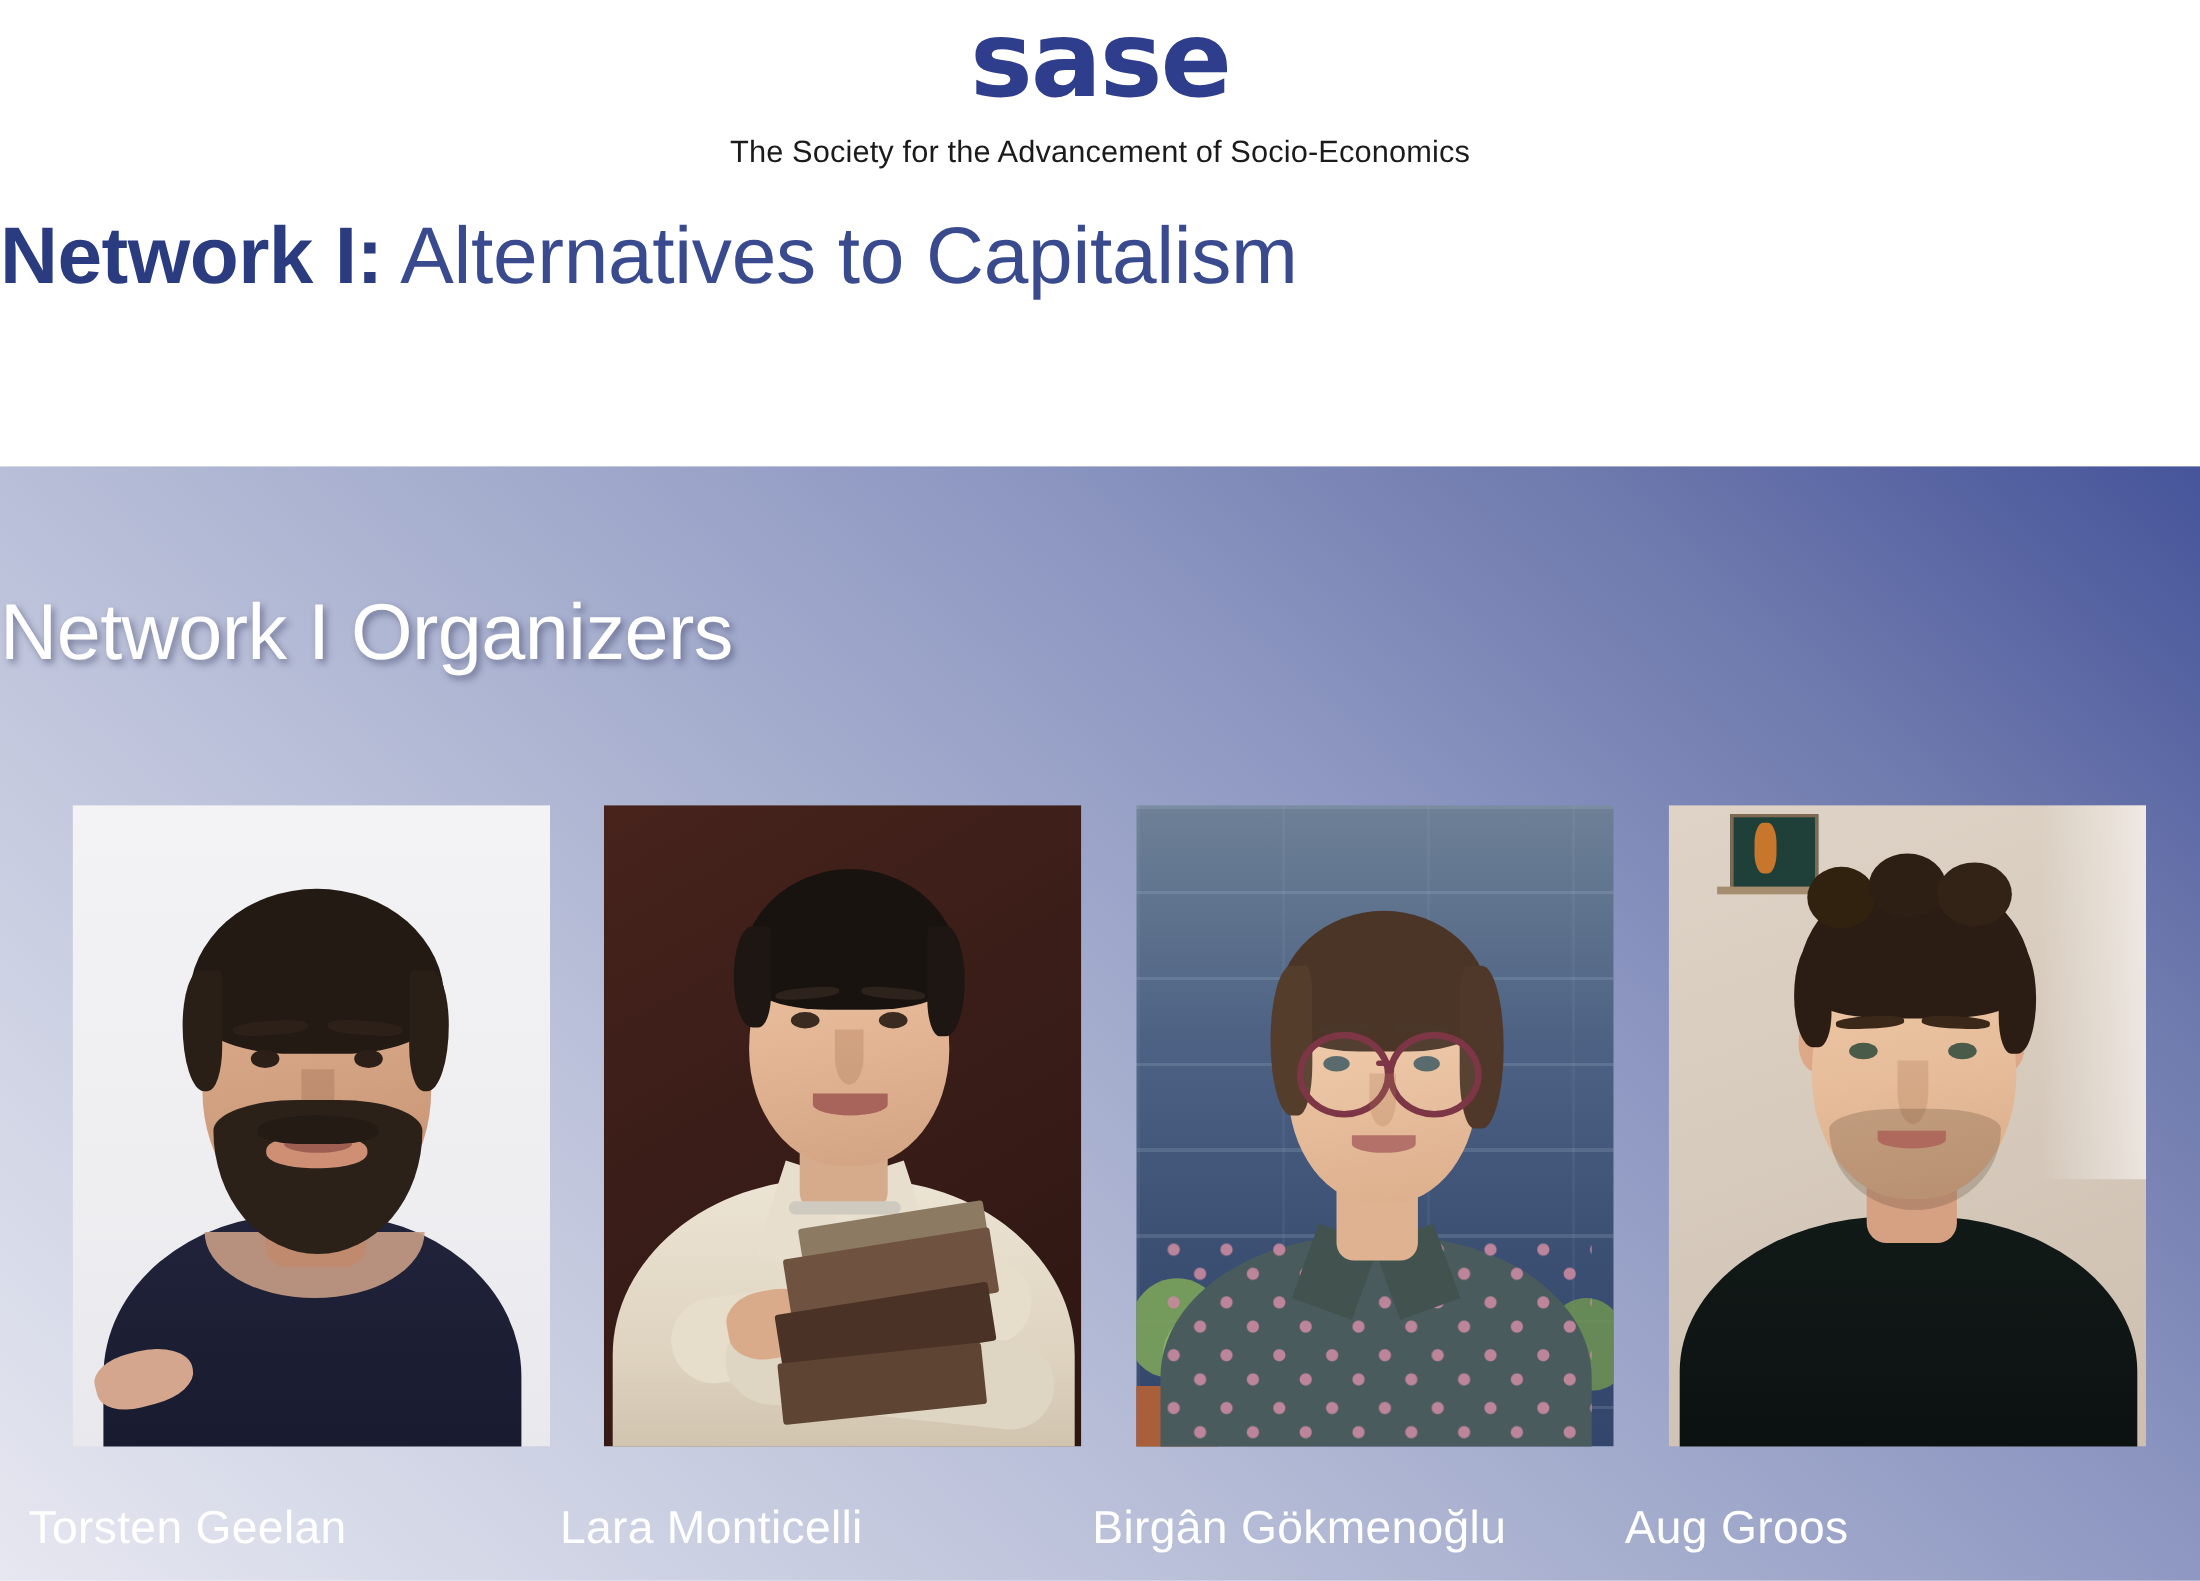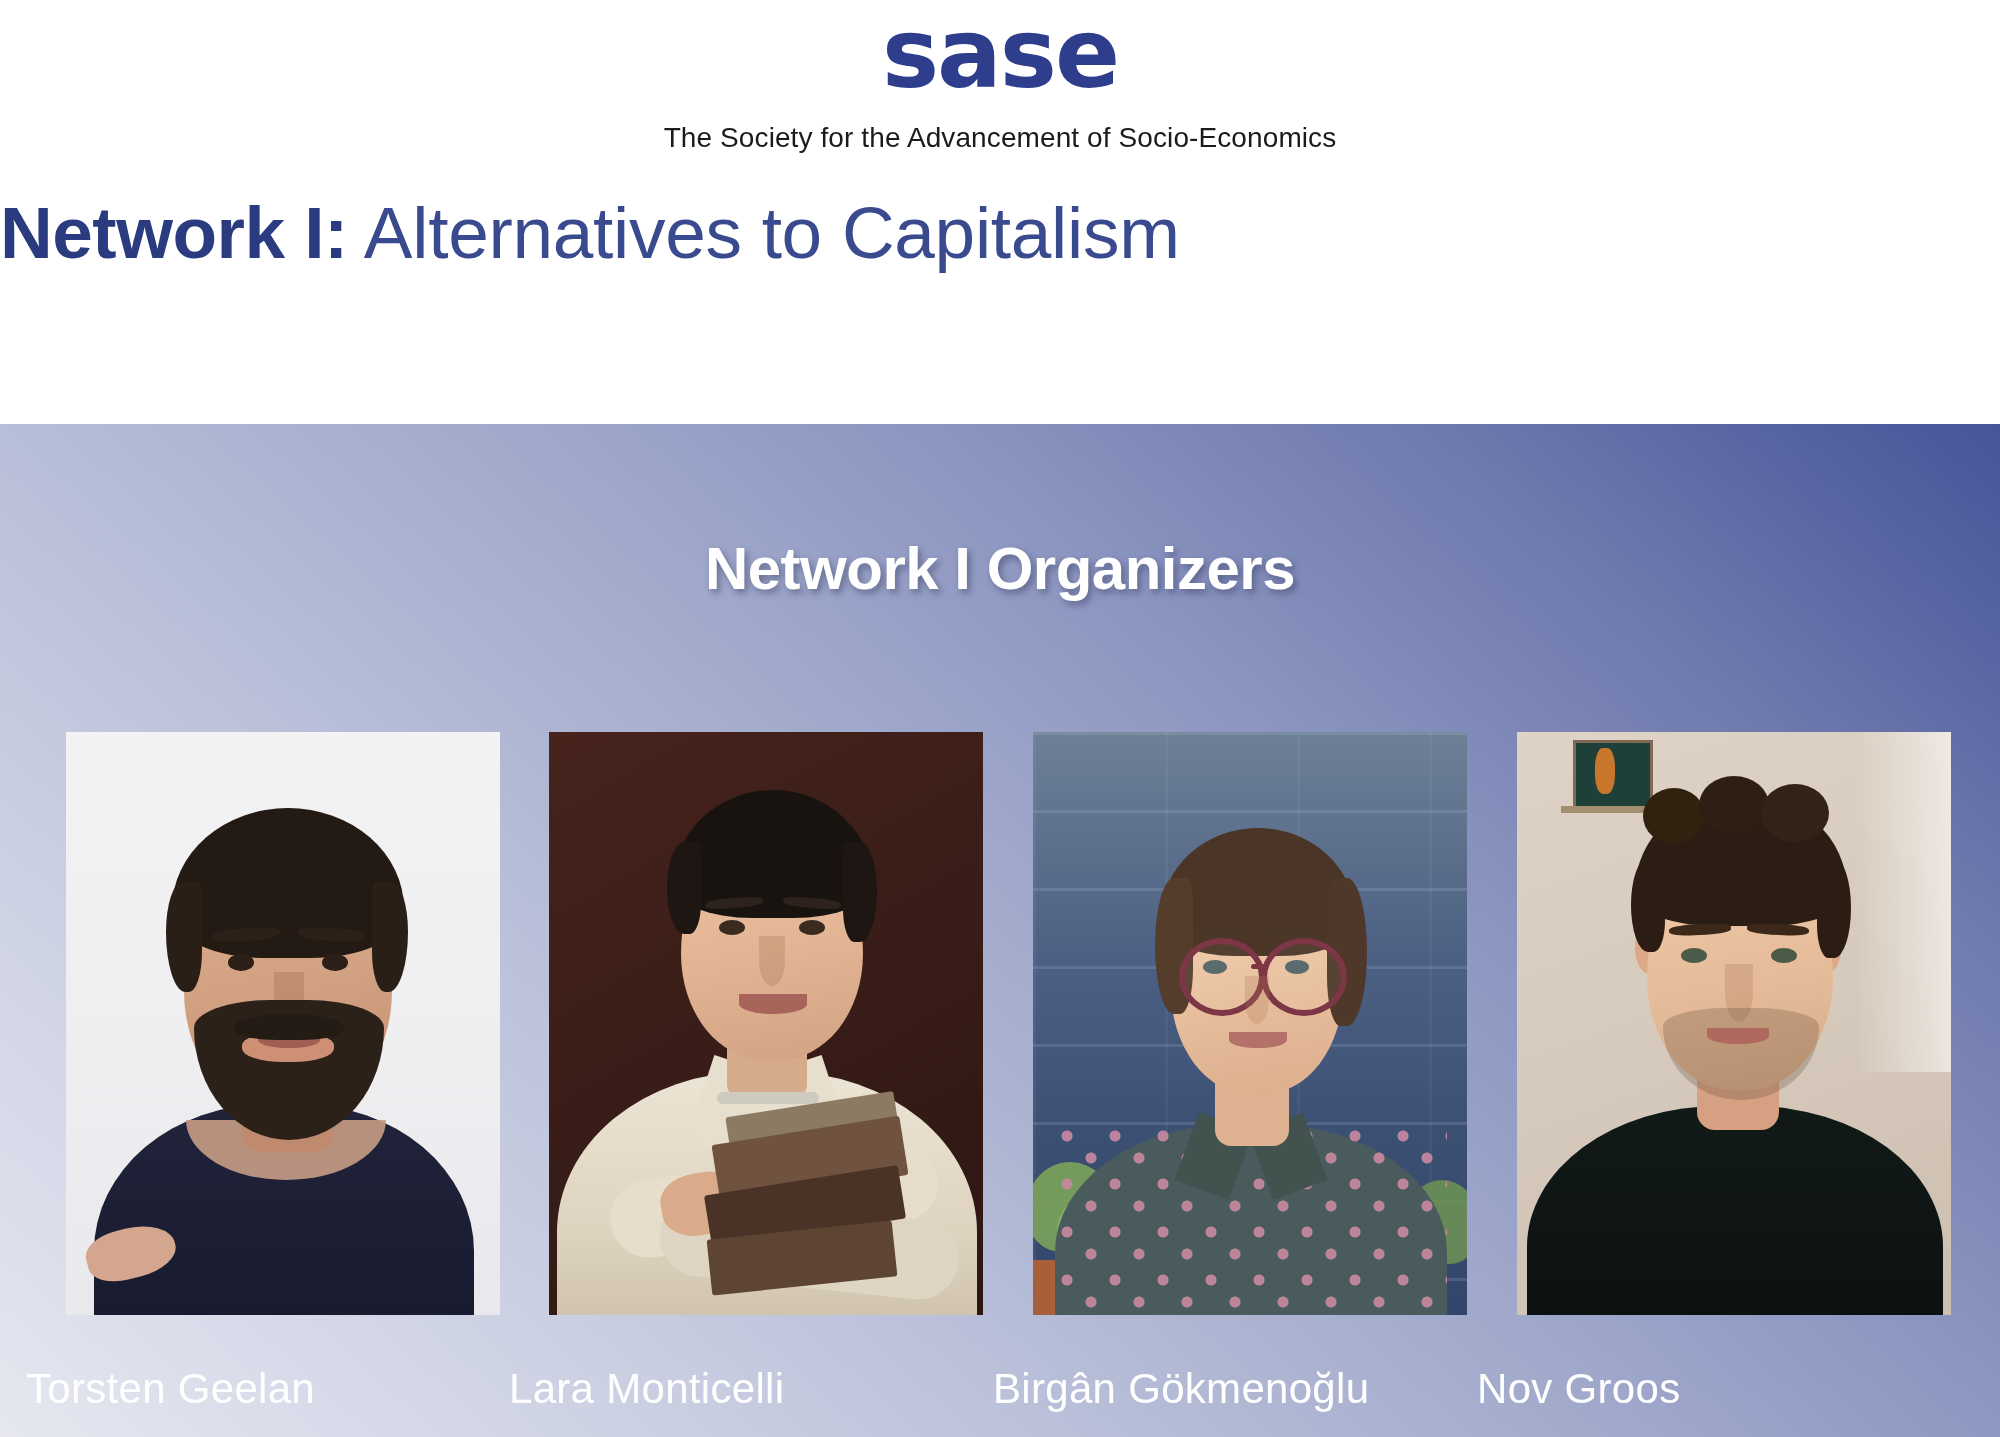--- a/index.html
+++ b/index.html
@@ -91,24 +91,24 @@
         #8b95c0 66%,
         #6e79ad 82%,
         #46549a 100%);
     overflow: hidden;
   }
 
   .hero-heading {
     position: absolute;
     left: 0; top: 110px;
     width: 2000px;
-    text-align: center;
-    font-family: "Liberation Sans", sans-serif;
-    font-weight: 700;
-    font-size: 60px;
+    text-align: left;
+    font-family: "Liberation Sans", sans-serif;
+    font-weight: 400;
+    font-size: 72px;
     color: #ffffff;
     letter-spacing: -0.5px;
     text-shadow: 3px 4px 7px rgba(40,45,80,0.45);
   }
 
   
   .photo-row {
     position: absolute;
     left: 0; top: 0;
     width: 2000px;
@@ -368,17 +368,17 @@
           <div class="eye" style="left:164px; top:216px; width:26px; height:15px; background:#4b5b4a;"></div>
           <div class="eye" style="left:254px; top:216px; width:26px; height:15px; background:#4b5b4a;"></div>
 
           <div class="nose" style="left:208px; top:232px; width:28px; height:58px; background:rgba(168,115,80,0.26);"></div>
 
           <div style="position:absolute; left:146px; top:276px; width:156px; height:92px; background:rgba(70,48,32,0.22); border-radius:40% 40% 50% 50%/20% 20% 80% 80%;"></div>
 
           <div class="mouth" style="left:190px; top:296px; width:62px; height:16px; background:#b06a5d;"></div>
         </div>
       </div>
-      <div class="caption">Nov Groos</div>
+      <div class="caption">Aug Groos</div>
     </div>
 
   </div>
 </div>
 
 </body></html>

